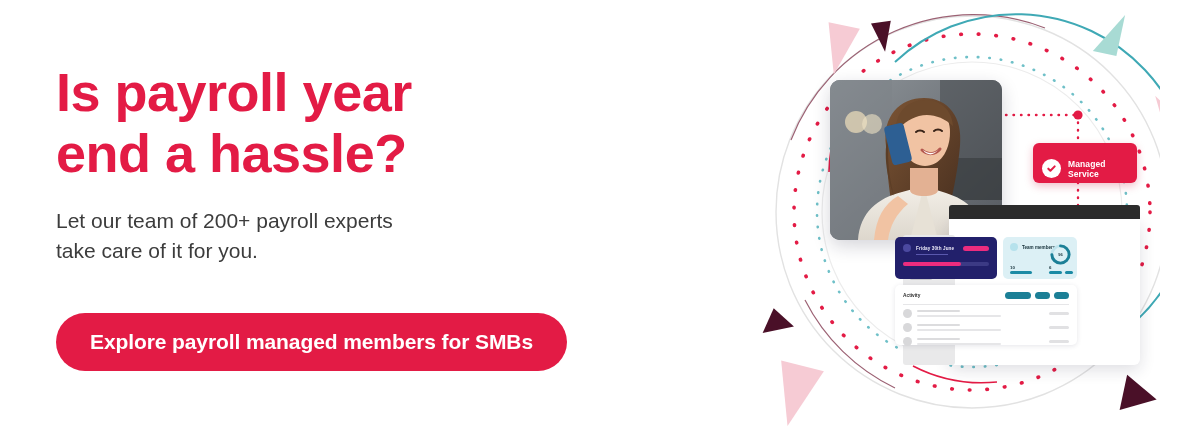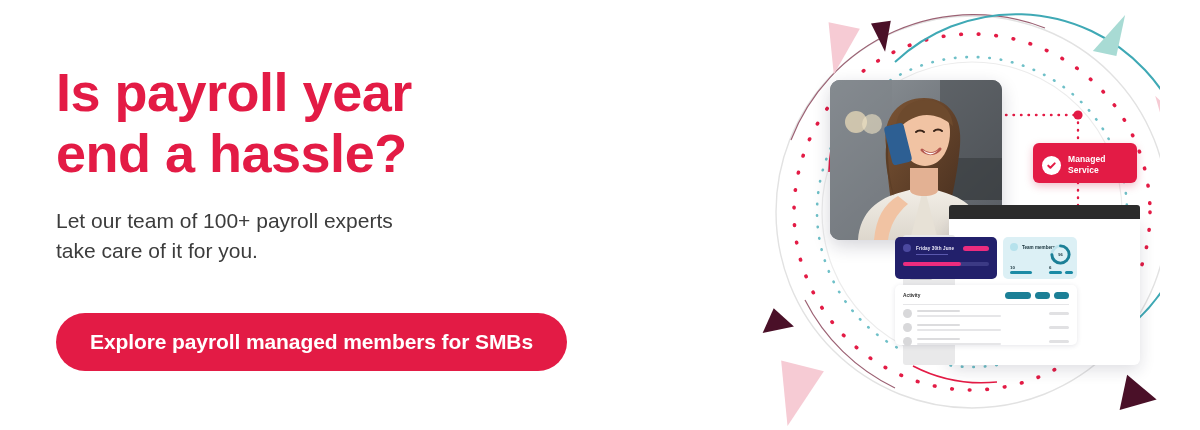--- a/index.html
+++ b/index.html
@@ -65,22 +65,22 @@
     background:#6b6f75;
   }
   .photo-card svg { display:block; width:172px; height:160px; }
 
   
   .badge {
     position:absolute; left:288px; top:143px;
     width:104px; height:40px;
     background:#E31B45;
     border-radius:6px;
-    display:flex; align-items:flex-end; gap:7px;
-    padding:8px 9px;
+    display:flex; align-items:flex-start; gap:7px;
+    padding:16px 9px;
     box-shadow:0 3px 9px rgba(200,20,60,.28);
   }
   .badge-check {
     width:19px; height:19px; border-radius:50%;
     background:#ffffff; flex:0 0 19px;
     display:flex; align-items:center; justify-content:center;
   }
   .badge-check svg { width:11px; height:11px; display:block; }
   .badge-text {
     color:#ffffff; font-size:8.5px; font-weight:700;
@@ -158,21 +158,21 @@
   .act-right { width:20px; height:2.5px; background:#e1e1e3; border-radius:2px; }
 </style>
 </head>
 <body>
 
 <div class="banner">
 
   <div class="copy">
     <div class="headline">Is payroll year
 end a hassle?</div>
-    <div class="subcopy">Let our team of 100+ payroll experts
+    <div class="subcopy">Let our team of 200+ payroll experts
 take care of it for you.</div>
   </div>
 
   <button class="cta-btn">Explore payroll managed members for SMBs</button>
 
   <div class="art">
 
     <svg class="rings" viewBox="0 0 455 430">
 
       <circle cx="227" cy="212" r="196" fill="none" stroke="#e2e2e2" stroke-width="1.4"></circle>

